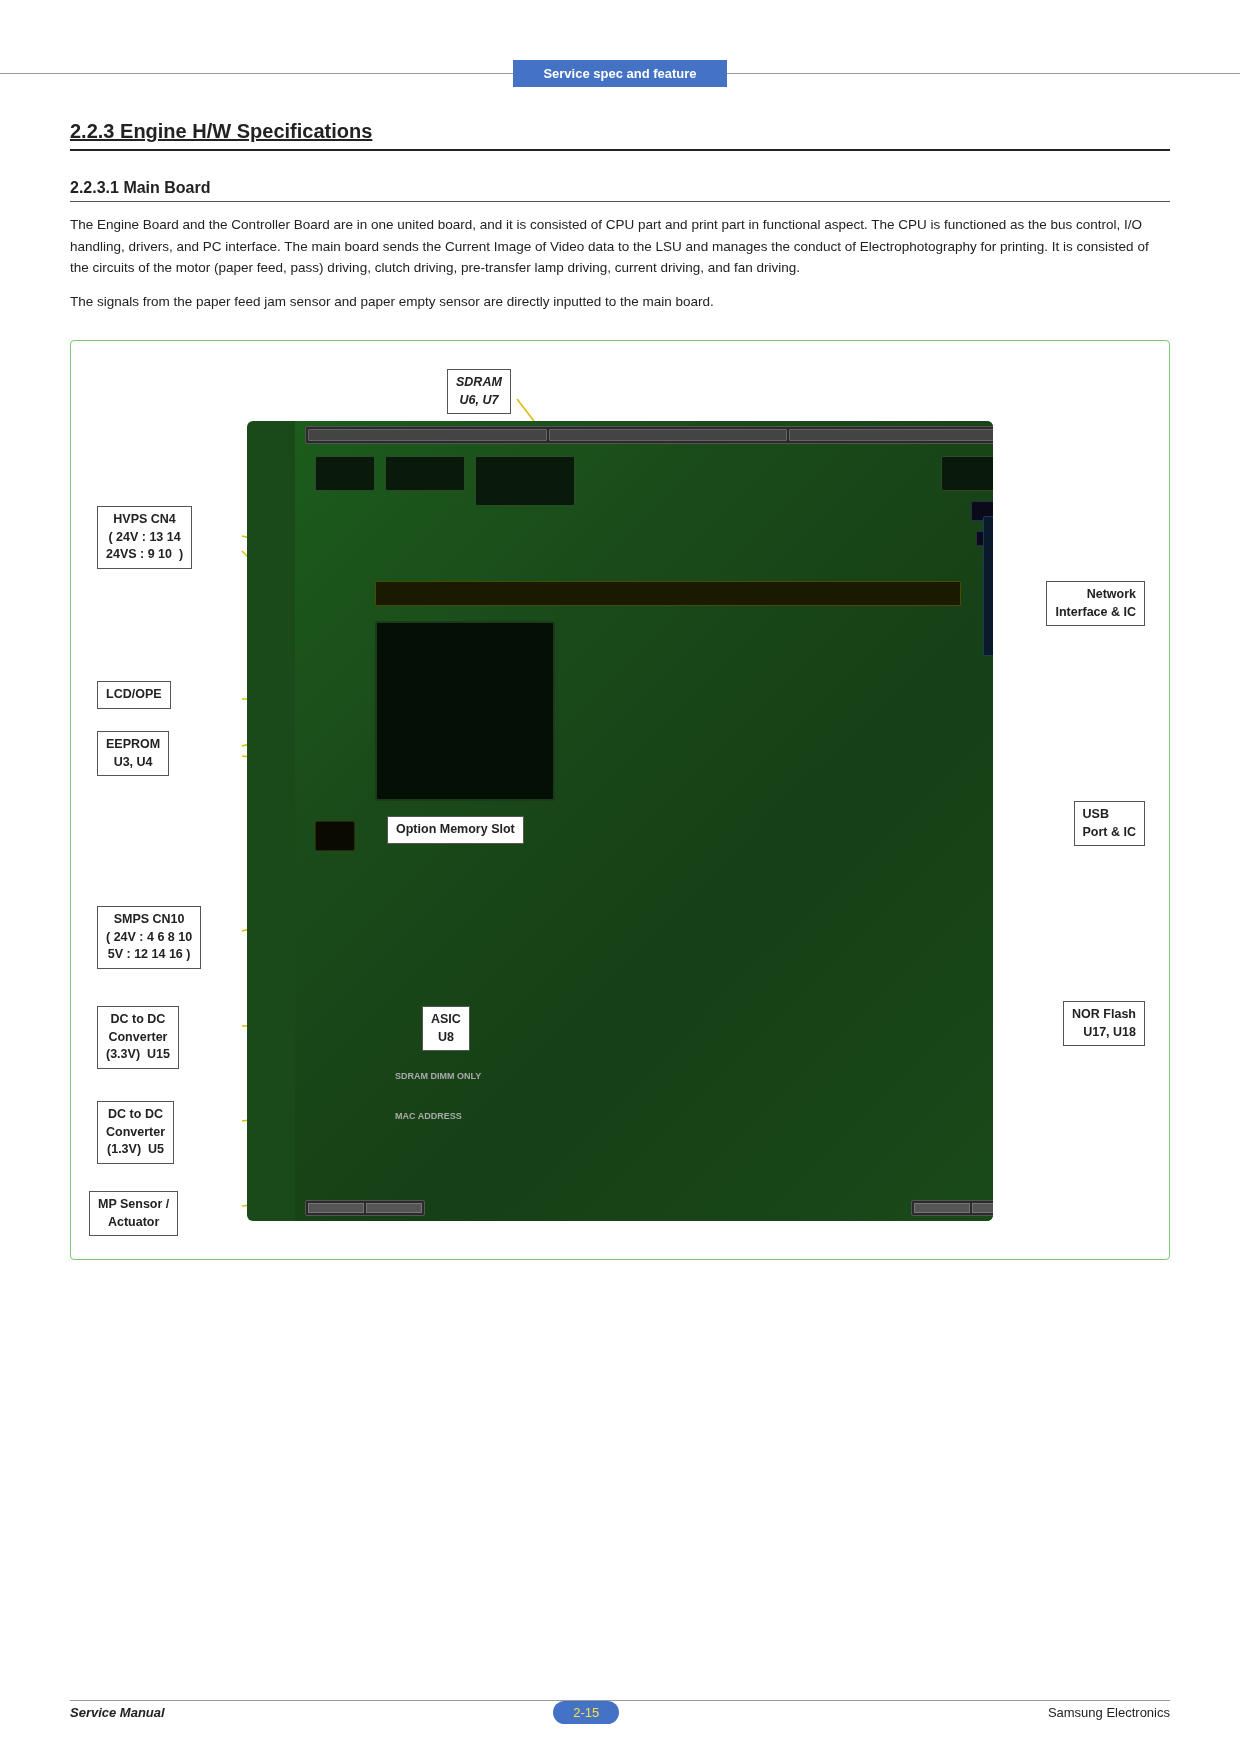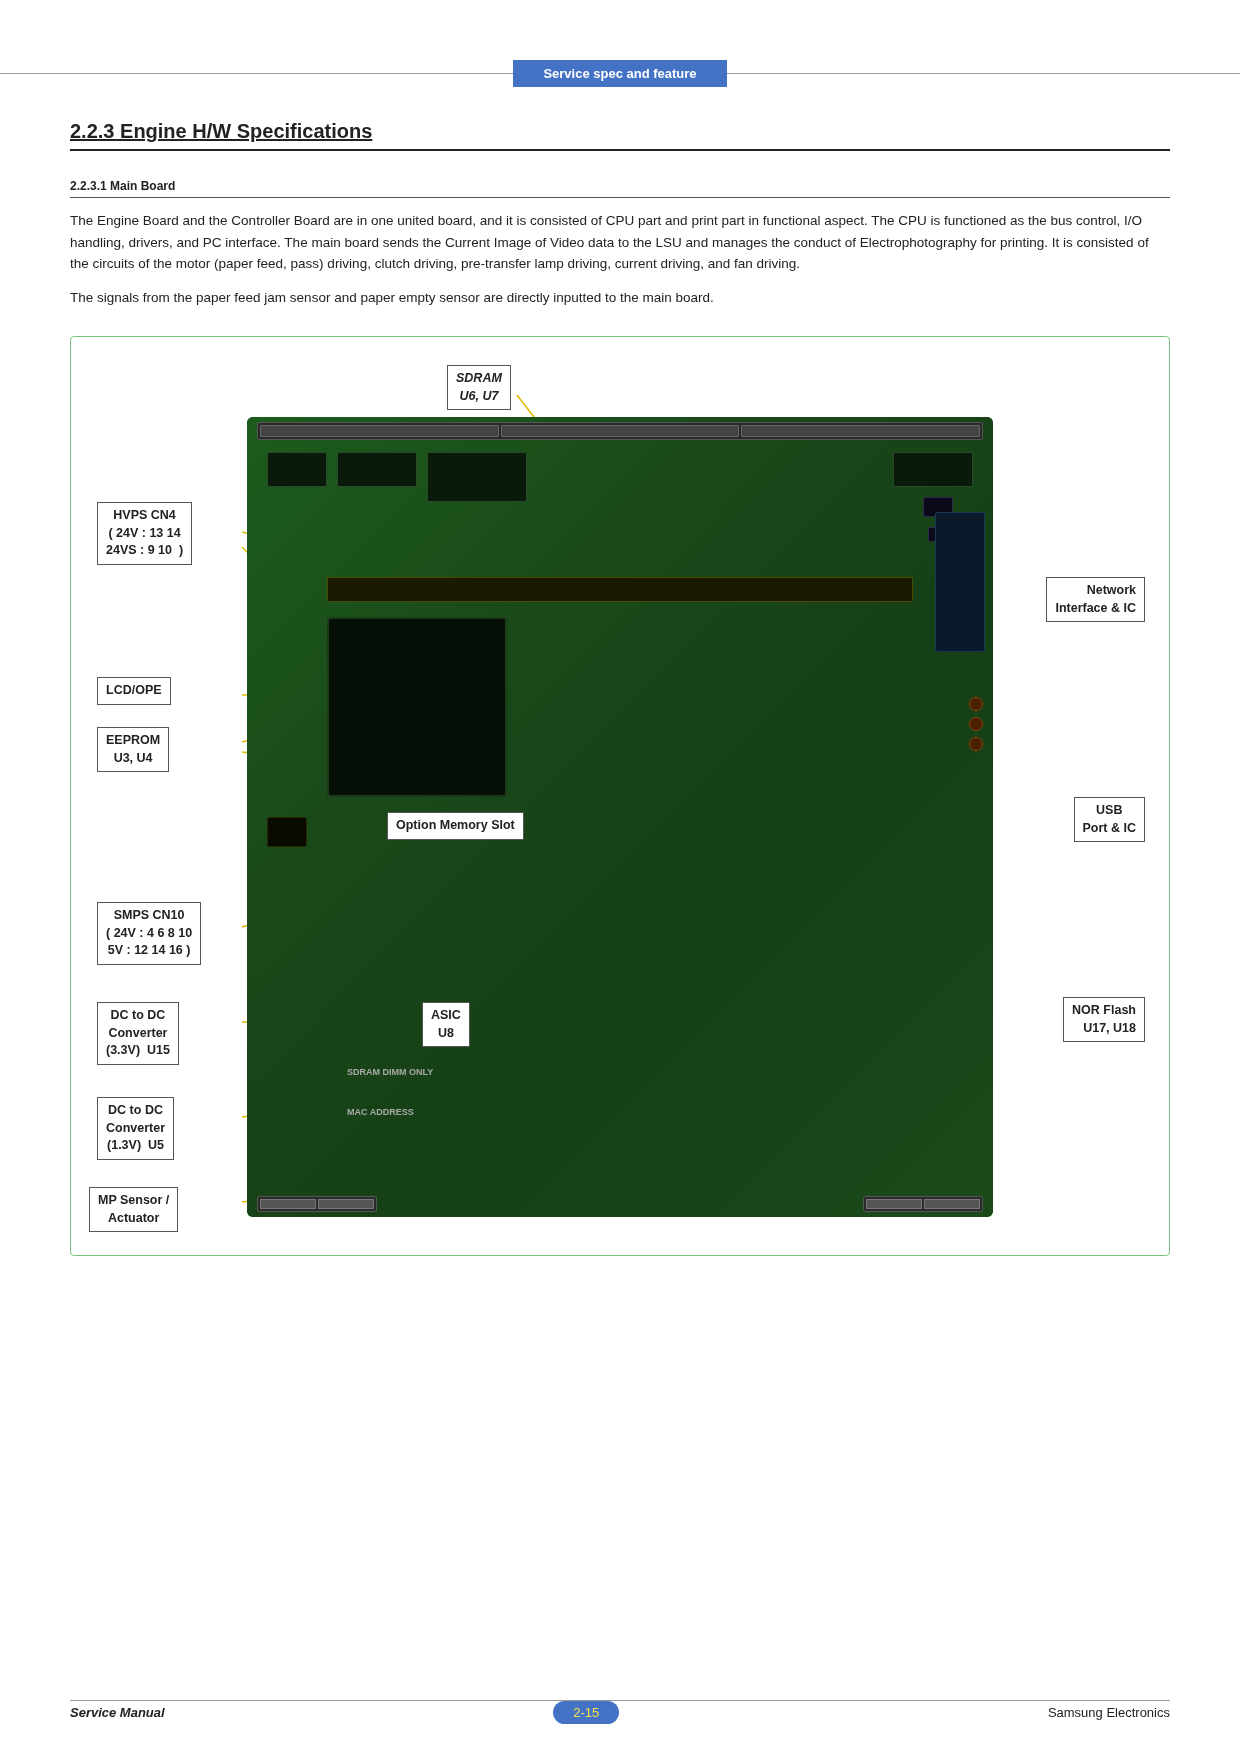--- a/index.html
+++ b/index.html
@@ -55,21 +55,21 @@
     .section-title {
       font-size: 20px;
       font-weight: bold;
       text-decoration: underline;
       margin-bottom: 8px;
       padding-bottom: 6px;
       border-bottom: 2px solid #222;
     }
 
     .subsection-title {
-      font-size: 12px;
+      font-size: 16px;
       font-weight: bold;
       margin-top: 28px;
       margin-bottom: 6px;
       padding-bottom: 4px;
       border-bottom: 1px solid #555;
     }
 
     .body-text {
       font-size: 13.5px;
       line-height: 1.6;
@@ -100,20 +100,21 @@
       border-radius: 6px;
       overflow: hidden;
     }
 
     
     .pcb-inner {
       width: 100%;
       height: 100%;
       position: relative;
       background: linear-gradient(135deg, #1c5c1c 0%, #1a4a1a 30%, #164016 60%, #1a4a1a 100%);
+      margin-left: 48px;
     }
 
     
     .label-box {
       position: absolute;
       background: #fff;
       border: 1px solid #555;
       padding: 4px 8px;
       font-size: 12.5px;
       font-weight: bold;
@@ -156,21 +157,21 @@
       width: 100%;
       height: 920px;
     }
 
     .label-sdram { top: 8px; left: 360px; font-style: italic; }
     .label-hvps { top: 145px; left: 10px; }
     .label-network { top: 220px; right: 8px; text-align: right; }
     .label-lcd { top: 320px; left: 10px; }
     .label-eeprom { top: 370px; left: 10px; }
     .label-option { top: 455px; left: 300px; }
-    .label-usb { top: 440px; right: 8px; text-align: center; }
+    .label-usb { top: 440px; right: 8px; text-align: left; }
     .label-smps { top: 545px; left: 10px; }
     .label-dc1 { top: 645px; left: 10px; }
     .label-asic { top: 645px; left: 335px; }
     .label-norflash { top: 640px; right: 8px; text-align: right; }
     .label-dc2 { top: 740px; left: 10px; }
     .label-mp { top: 830px; left: 2px; }
 
     
     .diagram-svg {
       position: absolute;

